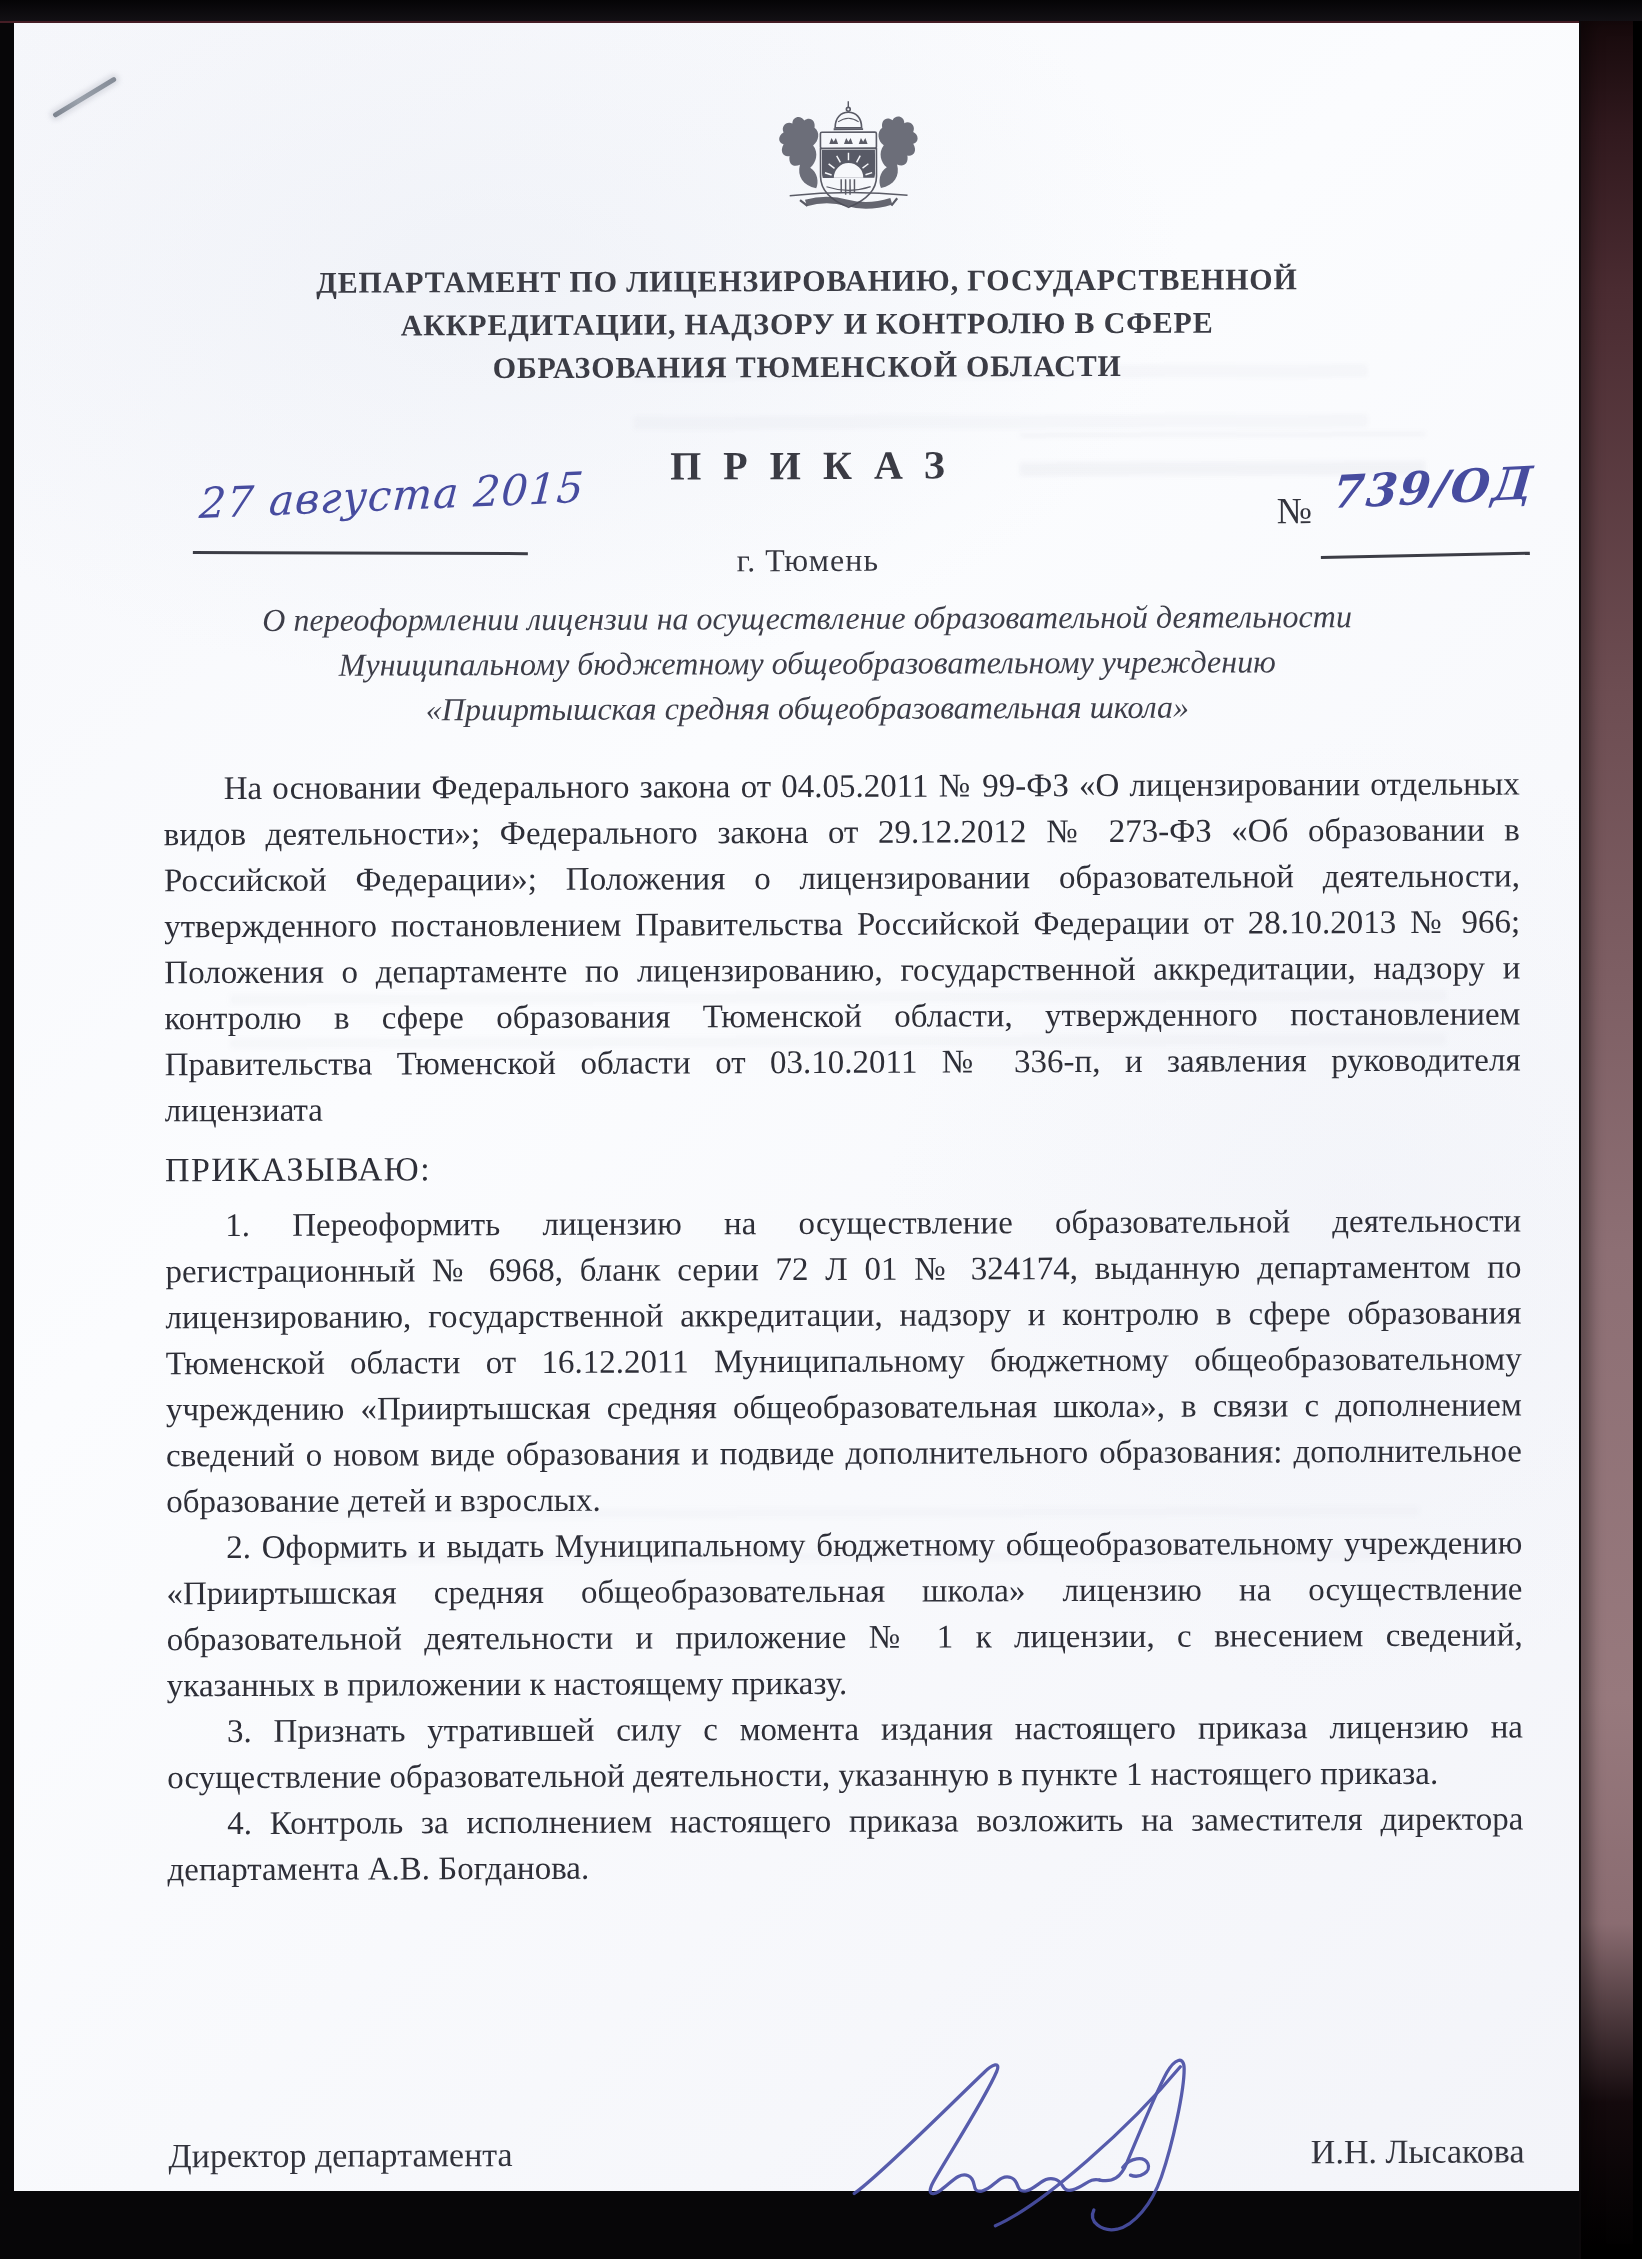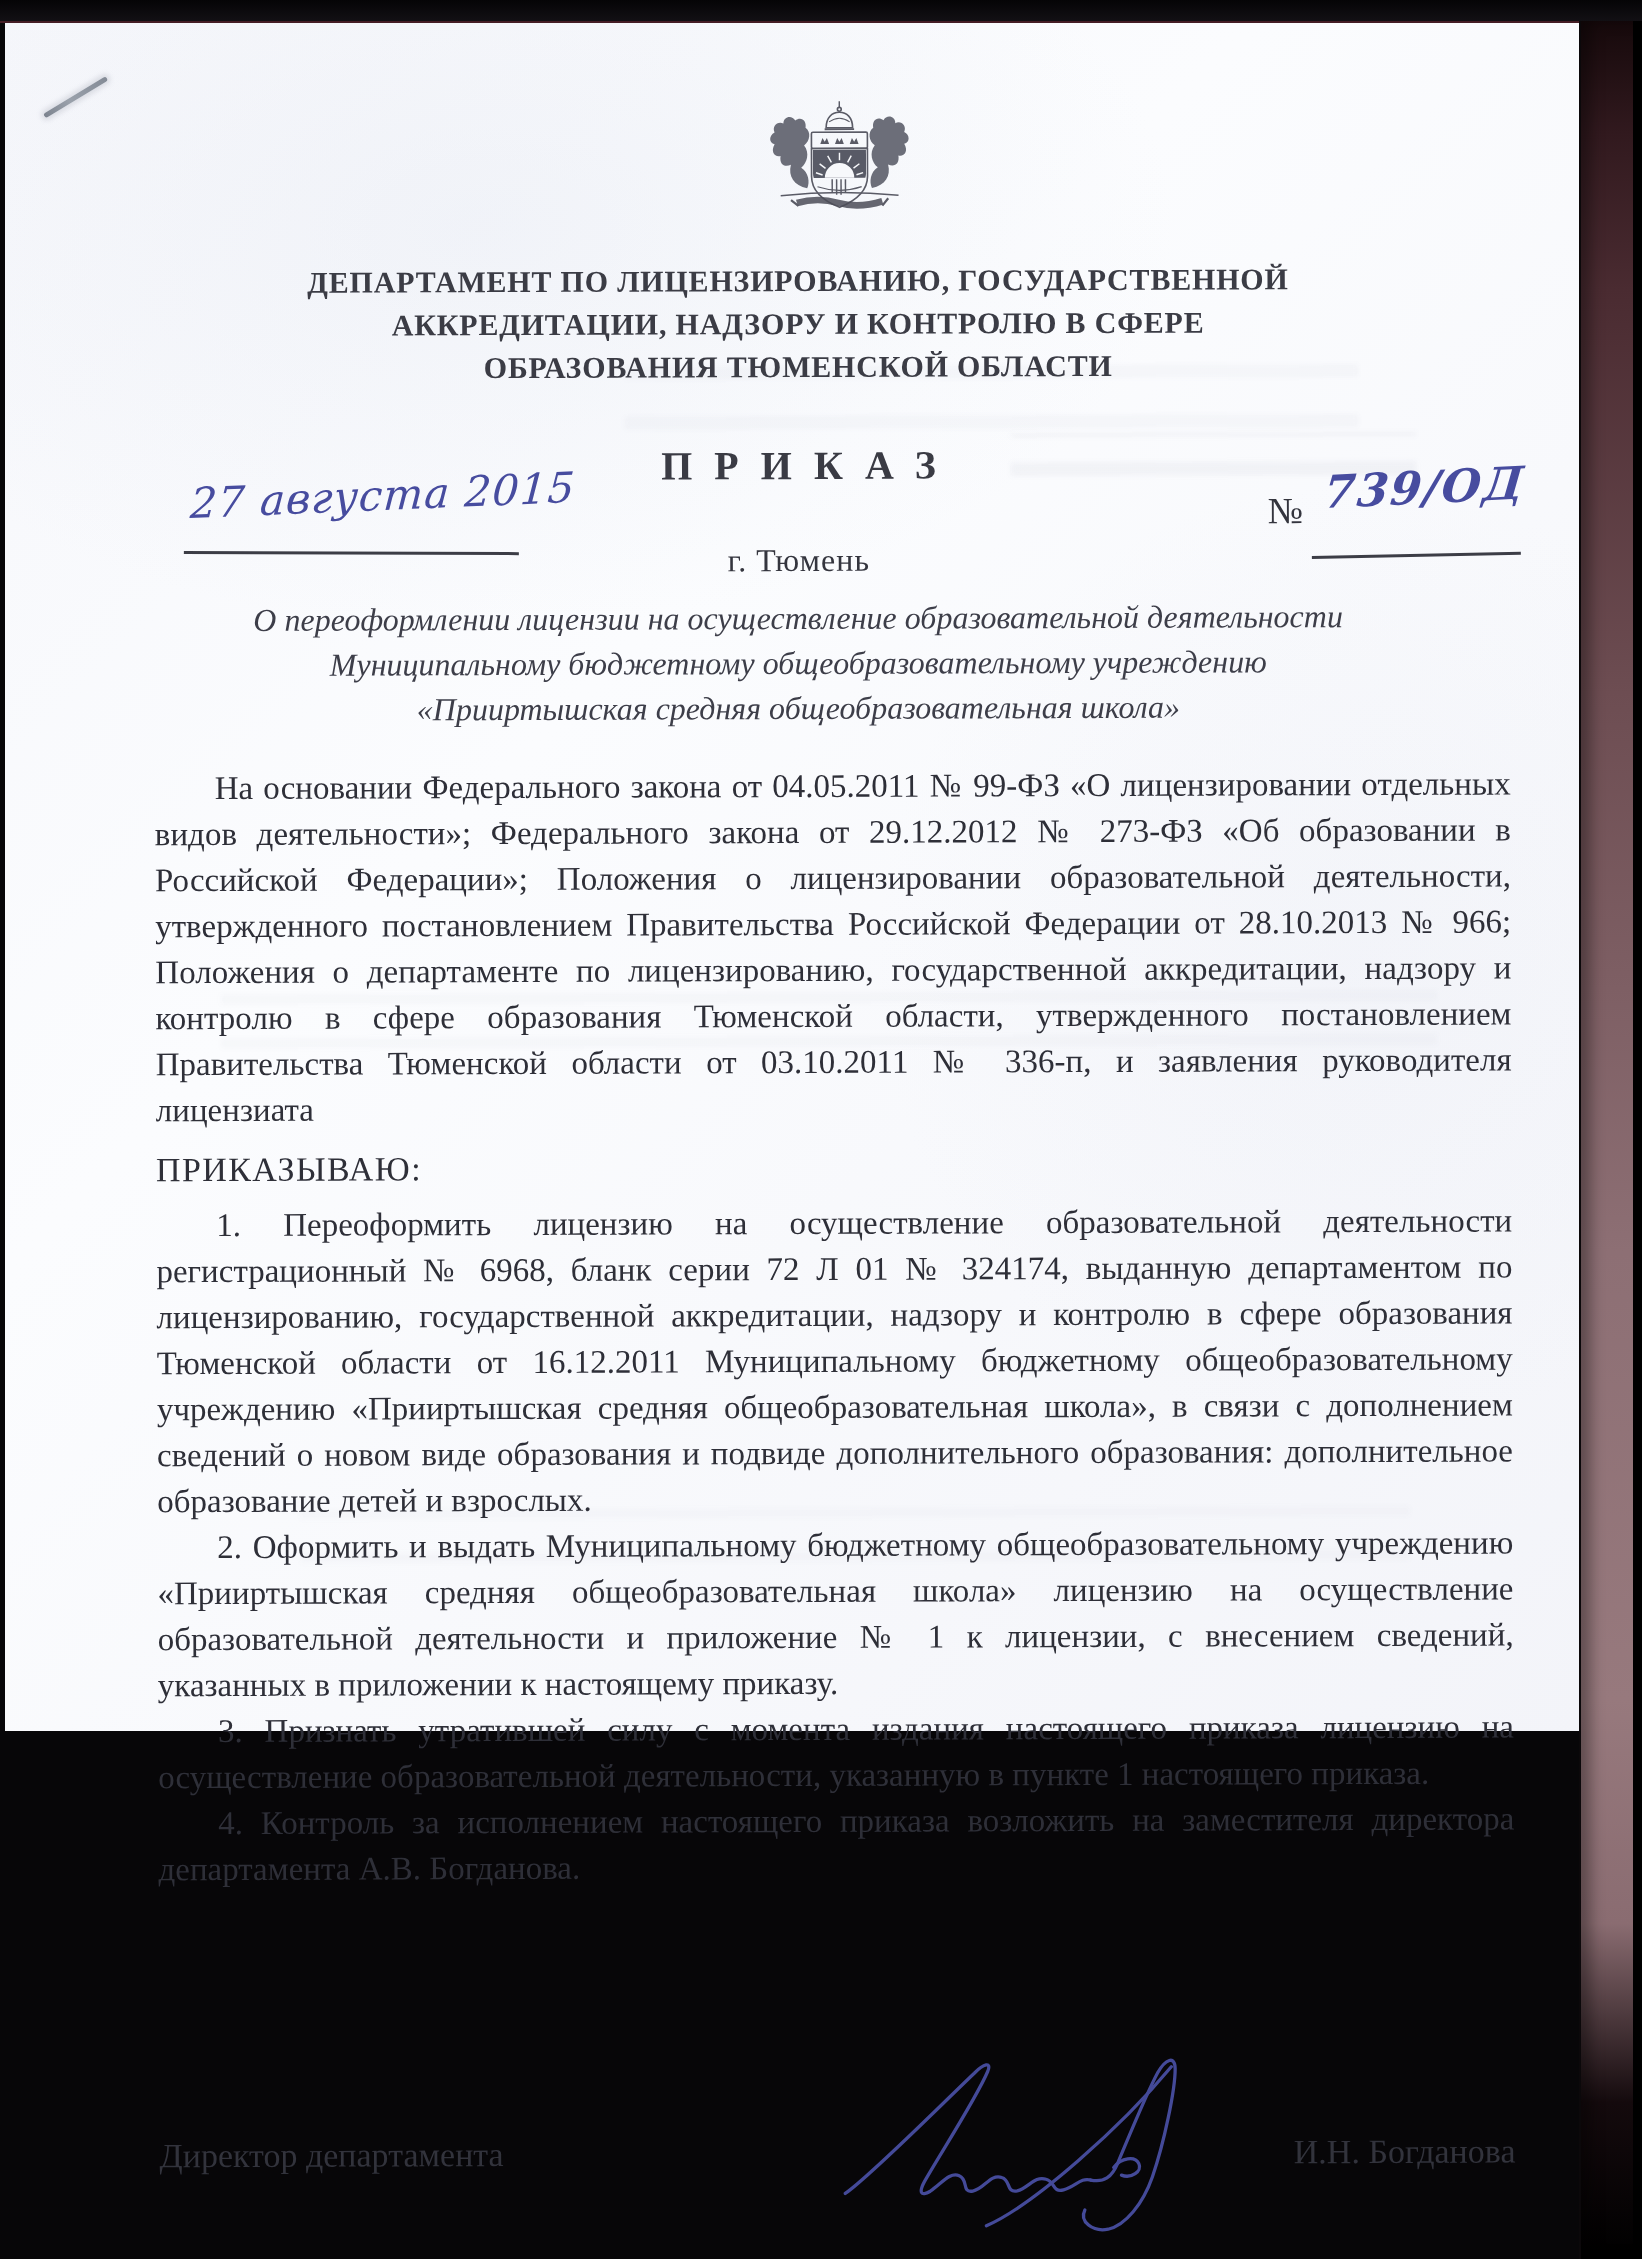--- a/index.html
+++ b/index.html
@@ -24,21 +24,21 @@
       #8d6f74 55%, #97797d 75%, #8a6c71 85%, #140a0d 93%, #000 100%);
     border-left:2.9px solid #0b080a;
     box-shadow:inset 9.7px 0 13.5px rgba(0,0,0,.35);
   }
   .edge-strip:after{
     content:"";position:absolute;right:0;top:0;width:8.7px;height:100%;background:#000;
   }
 
   
   .paper{
-    position:absolute;left:5px;top:21px;width:1584px;height:1710px;
+    position:absolute;left:14px;top:21px;width:1584px;height:2170px;
     background:
       radial-gradient(1159px 676px at 30% 12%, rgba(216,222,235,.25), rgba(0,0,0,0) 60%),
       radial-gradient(869px 869px at 85% 55%, rgba(222,226,238,.18), rgba(0,0,0,0) 55%),
       linear-gradient(135deg,#f6f7fb 0%, #fbfcfe 38%, #f3f4f9 100%);
   }
   .content{position:absolute;inset:0;transform:rotate(-0.2deg);transform-origin:50% 0;}
 
   
   .pencil-mark{
     position:absolute;left:39px;top:90px;width:73px;height:4.8px;border-radius:2.9px;
@@ -228,21 +228,21 @@
                    C356 52, 344 108, 332 142
                    C322 170, 304 192, 286 196
                    C270 199, 256 188, 262 176"></path>
           <path d="M160 192 C210 170, 300 90, 352 28"></path>
           <path d="M292 132 C300 122, 314 120, 318 128 C322 136, 310 144, 300 140"></path>
         </svg>
       </div>
 
       <div class="sig-row">
         <span>Директор департамента</span>
-        <span>И.Н. Богданова</span>
+        <span>И.Н. Лысакова</span>
       </div>
 
     </div>
   </div>
 
   <div class="top-strip"></div>
   <div class="edge-strip"></div>
 </div>
 
 

